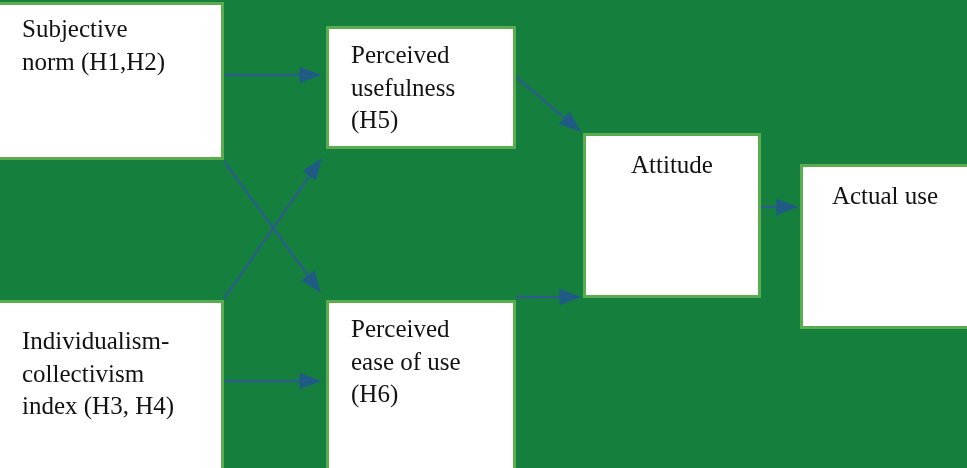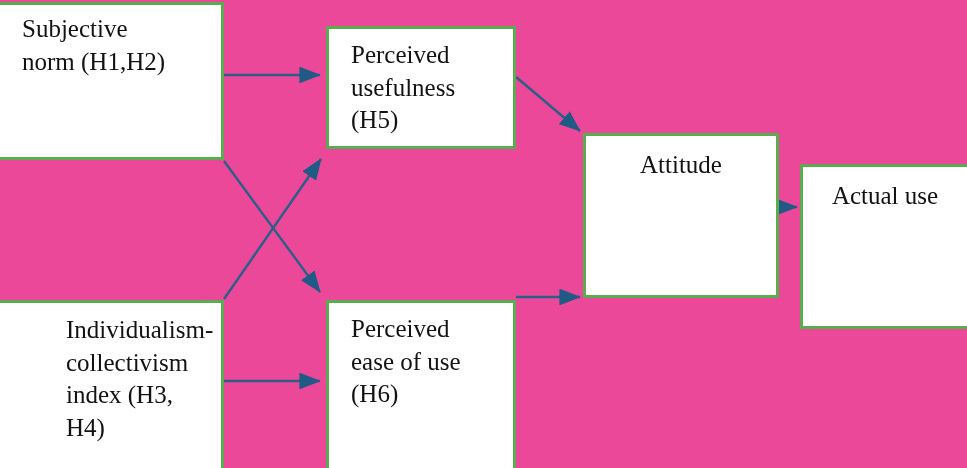--- a/index.html
+++ b/index.html
@@ -4,21 +4,21 @@
 <style>
   html, body {
     margin: 0;
     padding: 0;
     background: #ffffff;
   }
   #canvas {
     position: relative;
     width: 967px;
     height: 468px;
-    background: #ec4899;
+    background: #15803d;
     overflow: hidden;
     font-family: "Liberation Serif", "DejaVu Serif", serif;
   }
   .node {
     position: absolute;
     box-sizing: border-box;
     border: 3px solid #5bab4f;
     background: #ffffff;
     z-index: 3;
   }
@@ -40,26 +40,26 @@
     text-align: center;
     padding-left: 10px;
     padding-right: 10px;
   }
 
   
   #node-subjective-norm   { left: 0px;   top: 2px;   width: 224px; height: 158px; border-left-width: 0; }
   #node-perceived-useful  { left: 326px; top: 26px;  width: 190px; height: 123px; }
   #node-individualism     { left: 0px;   top: 300px; width: 224px; height: 168px; border-left-width: 0; border-bottom-width: 0; }
   #node-perceived-ease    { left: 326px; top: 300px; width: 190px; height: 168px; border-bottom-width: 0; }
-  #node-attitude          { left: 583px; top: 133px; width: 196px; height: 165px; padding-left: 38px; }
+  #node-attitude          { left: 583px; top: 133px; width: 178px; height: 165px; padding-left: 38px; }
   #node-actual-use        { left: 800px; top: 133px; width: 167px; height: 165px; border-right-width: 0; margin-top: 31px; }
 
   #node-subjective-norm  .node-label { top: 8px; }
   #node-perceived-useful .node-label { top: 10px; }
-  #node-individualism    .node-label { top: 11px; margin-left: 44px; }
+  #node-individualism    .node-label { top: 22px; }
   #node-perceived-ease   .node-label { top: 10px; }
   #node-attitude         .node-label { top: 13px; }
   #node-actual-use       .node-label { top: 13px; }
 
   #edges {
     position: absolute;
     left: 0;
     top: 0;
     width: 967px;
     height: 468px;

